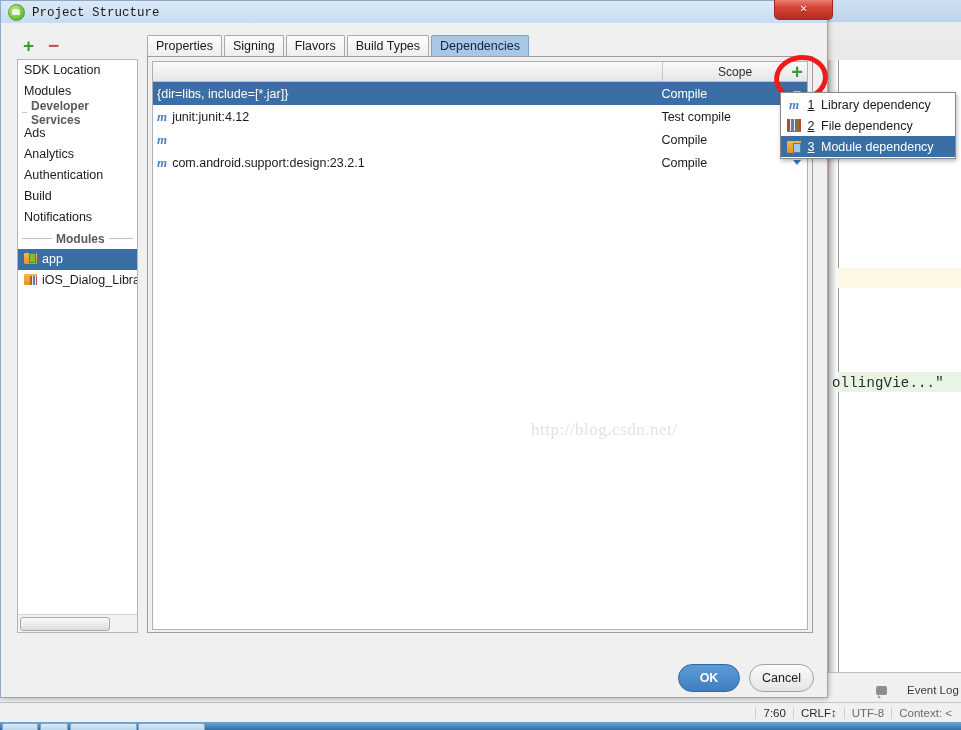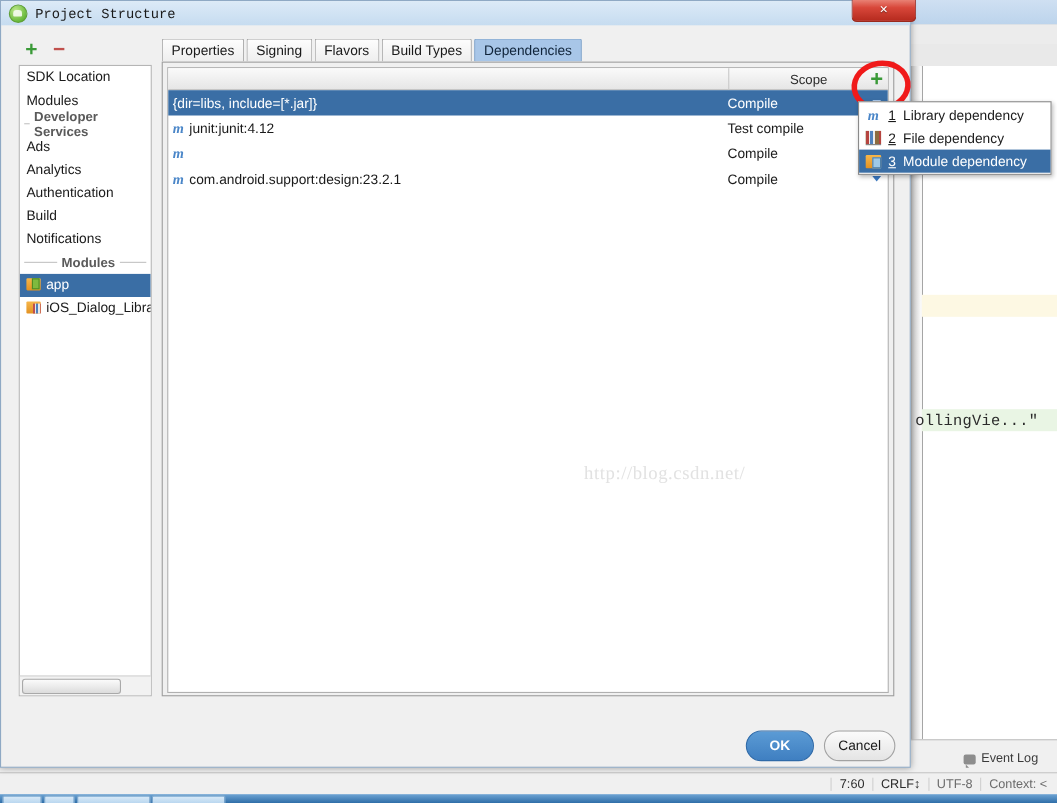--- a/index.html
+++ b/index.html
@@ -20,21 +20,21 @@
   .ide-toolbar{position:absolute;left:820px;top:22px;width:141px;height:18px;background:#ececec;border-bottom:1px solid #c6c6c6;}
   .ide-toolbar2{position:absolute;left:820px;top:40px;width:141px;height:20px;background:#e9e9e9;border-bottom:1px solid #c6c6c6;}
   .ide-editor{position:absolute;left:838px;top:60px;width:123px;height:612px;background:#ffffff;border-left:1px solid #9c9c9c;}
   .ide-gutter{position:absolute;left:820px;top:60px;width:18px;height:612px;
      background:linear-gradient(to right,#d9e7f5 0px,#d9e7f5 6px,#8a8a8a 7px,#c9c9c9 9px,#ffffff 18px);}
   .ide-line-hl{position:absolute;left:838px;top:268px;width:123px;height:20px;background:#fdf8e3;}
   .ide-code-green{position:absolute;left:838px;top:372px;width:123px;height:20px;background:#e9f5e4;}
   .ide-code-text{position:absolute;left:832px;top:375px;width:135px;
      font-family:"Liberation Mono", monospace;font-size:14px;color:#2b2b2b;white-space:nowrap;letter-spacing:.2px;}
   .ide-status{position:absolute;left:820px;top:672px;width:141px;height:30px;background:#f0f0f0;border-top:1px solid #c0c0c0;}
-  .event-log{position:absolute;left:876px;top:684px;display:flex;align-items:center;gap:5px;color:#3b3b3b;font-size:11.5px;text-align:center;}
+  .event-log{position:absolute;left:876px;top:684px;display:flex;align-items:center;gap:20px;color:#3b3b3b;font-size:11.5px;text-align:center;}
   .bubble-icon{width:11px;height:9px;background:#8d8d8d;border-radius:2px;position:relative;display:inline-block;}
   .bubble-icon:after{content:"";position:absolute;left:2px;bottom:-3px;border-left:3px solid #8d8d8d;border-top:3px solid transparent;border-bottom:0;border-right:3px solid transparent;}
   .statusbar-bottom{position:absolute;left:0;top:702px;width:961px;height:20px;background:#f0f0f0;border-top:1px solid #c6c6c6;}
   .sb-items{position:absolute;right:2px;top:704px;display:flex;align-items:center;font-size:11.5px;color:#6b6b6b;height:17px;}
   .sb-items span{padding:0 7px;border-left:1px solid #cfcfcf;white-space:nowrap;}
   .sb-items span.dark{color:#2b2b2b;}
   .taskbar{position:absolute;left:0;top:722px;width:961px;height:8px;background:linear-gradient(#6ea4d4,#2f6ea8);}
   .tb-btn{position:absolute;top:723px;height:7px;background:linear-gradient(#d9eaf8,#b5d4ee);border:1px solid #7ea9cf;border-radius:2px;}
 
   

